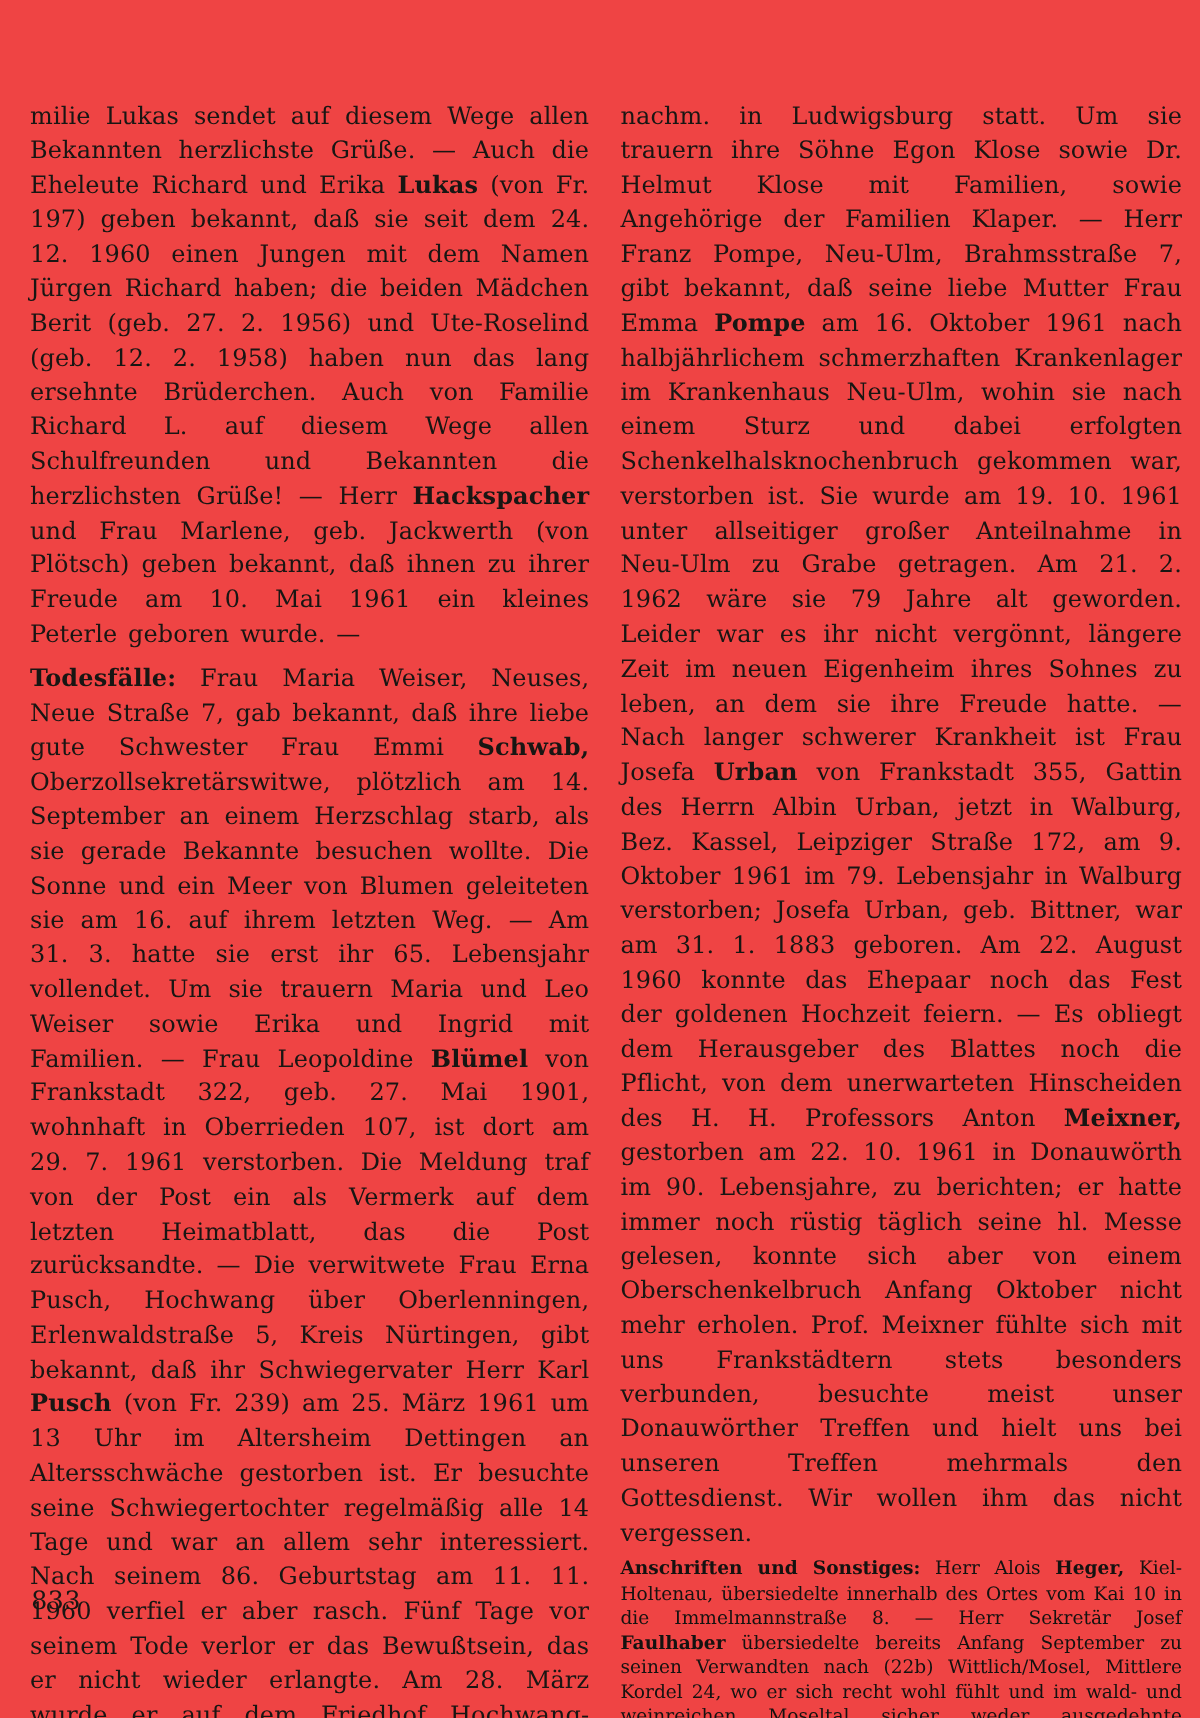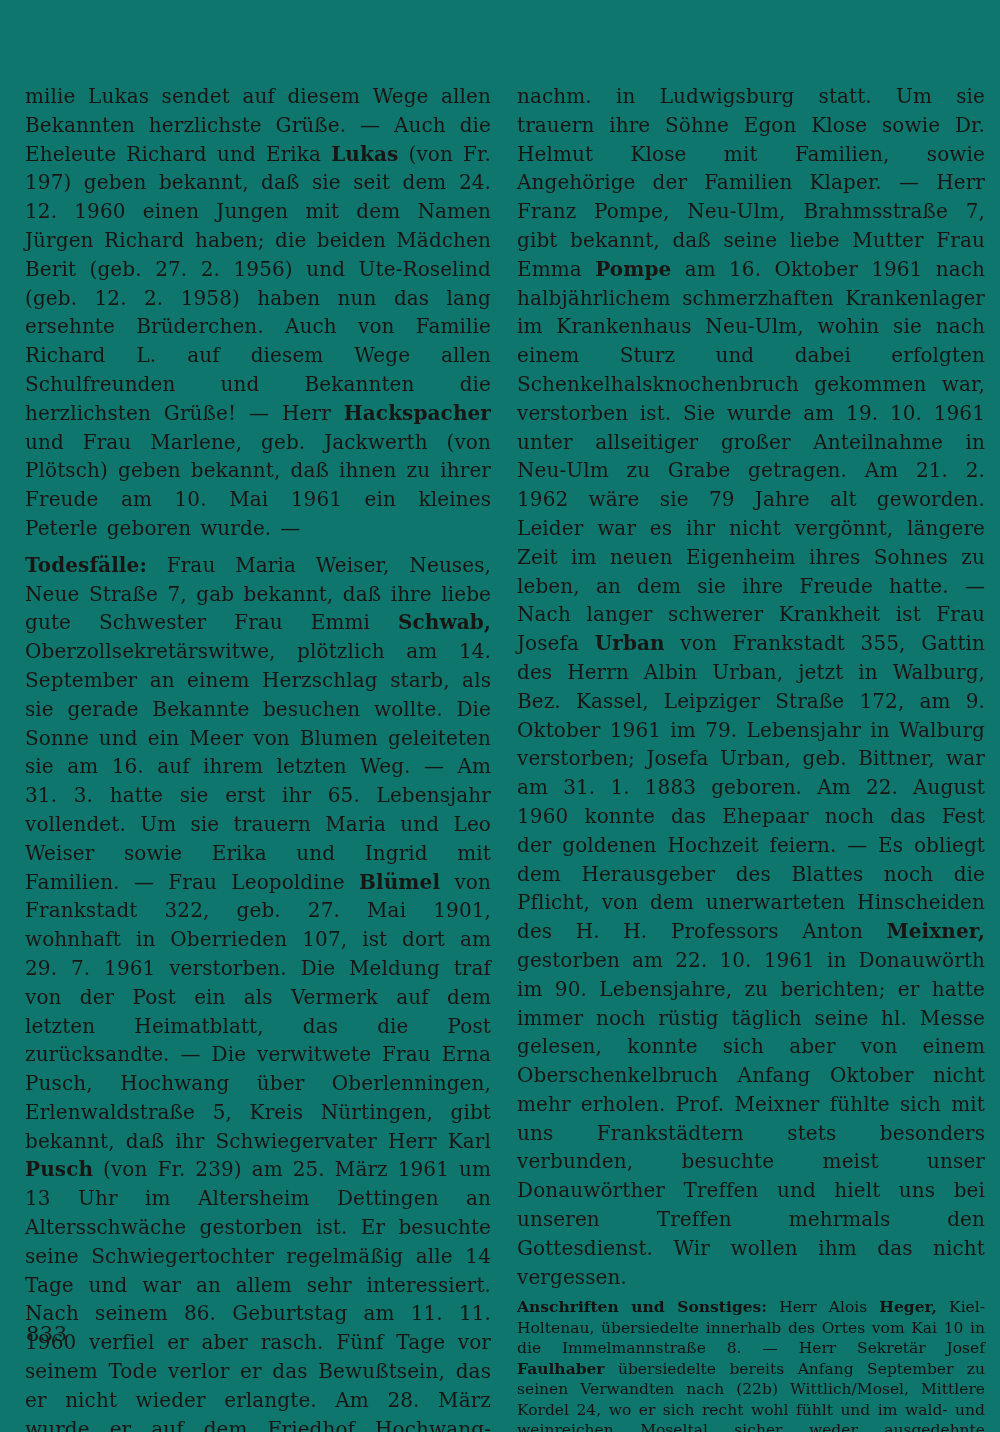--- a/index.html
+++ b/index.html
@@ -4,21 +4,21 @@
 <style>
   html, body {
     margin: 0;
     padding: 0;
     background: #ffffff;
   }
   .page {
     position: relative;
     width: 1000px;
     height: 1432px;
-    background: #0f766e;
+    background: #ef4444;
     box-sizing: border-box;
     padding: 82px 15px 0 25px;
     overflow: hidden;
     font-family: "DejaVu Serif", "Liberation Serif", serif;
     color: #181613;
   }
   .columns {
     display: flex;
     gap: 26px;
     align-items: flex-start;

